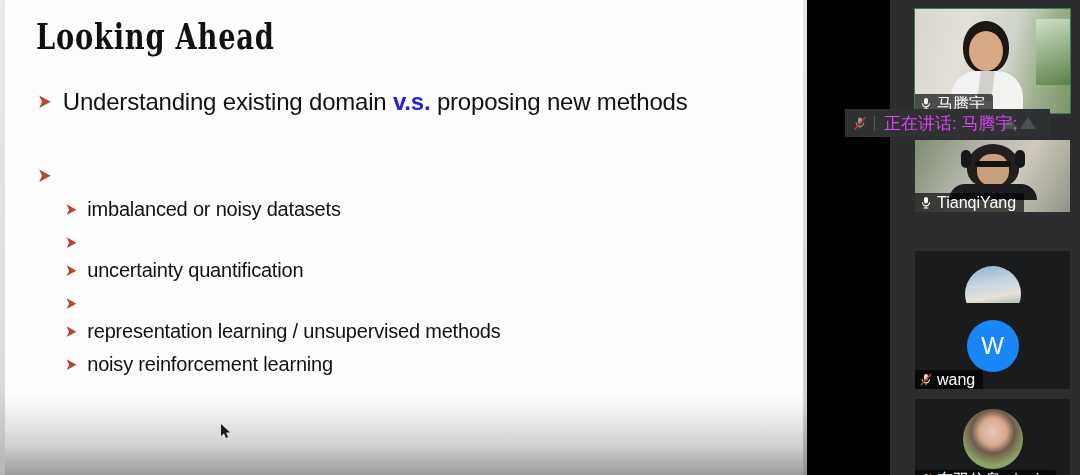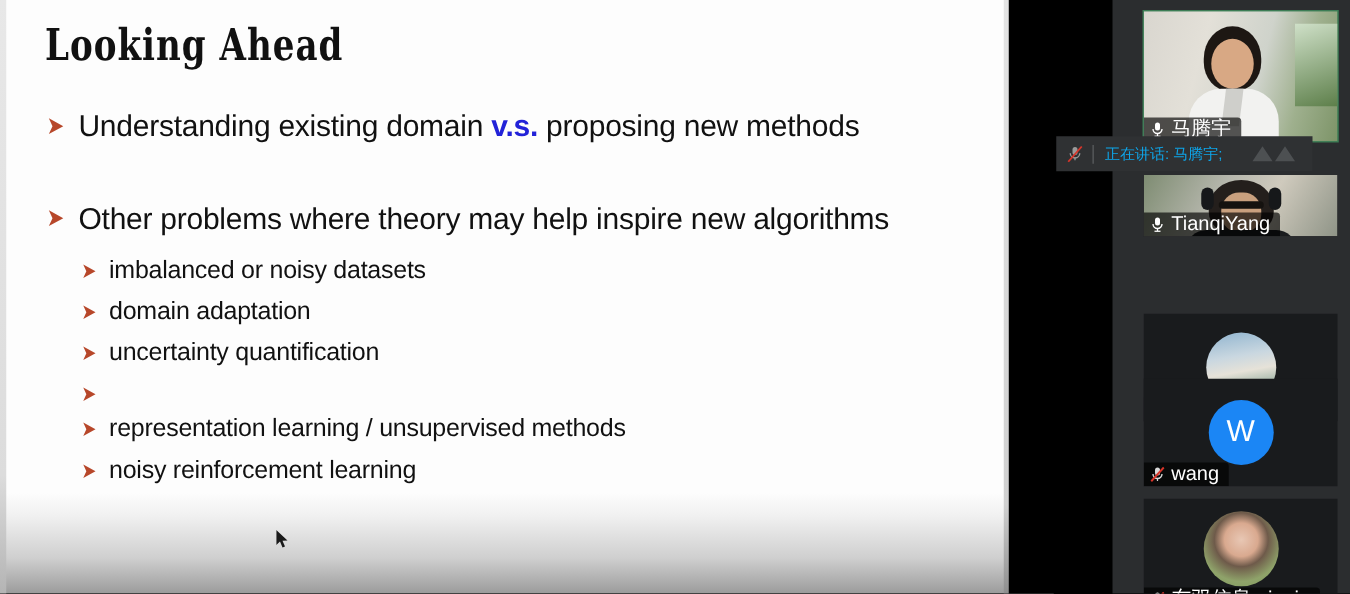--- a/index.html
+++ b/index.html
@@ -60,21 +60,21 @@
 
   
   .vid-ma{background:linear-gradient(105deg,#d9d6cf 0%,#e3e0d8 30%,#cfd3cb 58%,#9fb08e 78%,#7d9468 100%);}
   .vid-tq{background:linear-gradient(120deg,#7e8c72 0%,#b6b7ad 38%,#cfcabd 62%,#8f9487 100%);}
   .head{position:absolute;border-radius:50% 50% 45% 45%;}
 
   
   .banner{position:absolute;left:-45px;top:109px;width:205px;height:28px;
           background:#2f3133;display:flex;align-items:center;padding-left:8px;box-sizing:border-box;}
   .banner .sep{width:1px;height:15px;background:#5c5f61;margin:0 9px 0 7px;}
-  .banner .btxt{color:#0ea5e9;font-size:12px;white-space:nowrap;}
+  .banner .btxt{color:#d946ef;font-size:17px;white-space:nowrap;}
   .banner .chev{position:absolute;right:8px;top:6px;opacity:.28;}
 </style>
 </head>
 <body>
 
 <div class="screen">
 
   <div class="slide">
     <div class="slide-left-strip"></div>
     <div class="slide-right-edge"></div>
@@ -85,31 +85,29 @@
 
       <div class="b1">
         <span class="arrow">➤</span>
         <span class="txt">
           <span>Understanding existing domain </span><span class="vs">v.s.</span><span> proposing new methods</span>
         </span>
       </div>
 
       <div class="b1">
         <span class="arrow">➤</span>
-        <span class="txt">Other problems where theory may help inspire new algorithms</span>
       </div>
 
       <div class="sub">
         <div class="b2">
           <span class="arrow">➤</span>
           <span class="txt">imbalanced or noisy datasets</span>
         </div>
         <div class="b2">
           <span class="arrow">➤</span>
-          <span class="txt">domain adaptation</span>
         </div>
         <div class="b2">
           <span class="arrow">➤</span>
           <span class="txt">uncertainty quantification</span>
         </div>
         <div class="b2">
           <span class="arrow">➤</span>
         </div>
         <div class="b2">
           <span class="arrow">➤</span>
@@ -158,21 +156,21 @@
         <line x1="1.6" y1="13.4" x2="12.4" y2="1.2" stroke="#d8352a" stroke-width="1.5"></line>
       </svg>
       <span class="sep"></span>
       <span class="btxt">正在讲话: 马腾宇;</span>
       <svg class="chev" style="width:44px;height:16px;" viewBox="0 0 44 16">
         <path d="M4 14 L12 2 L20 14 Z" fill="#9aa0a4"></path>
         <path d="M22 14 L30 2 L38 14 Z" fill="#9aa0a4"></path>
       </svg>
     </div>
 
-    <div class="tile" style="top:140px;height:49px;">
+    <div class="tile" style="top:140px;height:72px;">
       <div class="tile-video vid-tq">
         <div style="position:absolute;left:52px;top:4px;width:52px;height:44px;border-radius:50% 50% 42% 42%;background:#241f1c;"></div>
         <div style="position:absolute;left:62px;top:14px;width:32px;height:32px;border-radius:45%;background:#c9a07e;"></div>
         <div style="position:absolute;left:60px;top:21px;width:36px;height:6px;background:#15120f;border-radius:3px;"></div>
         <div style="position:absolute;left:46px;top:10px;width:10px;height:18px;border-radius:5px;background:#16181a;"></div>
         <div style="position:absolute;left:100px;top:10px;width:10px;height:18px;border-radius:5px;background:#16181a;"></div>
         <div style="position:absolute;left:34px;top:44px;width:88px;height:16px;background:#1a1c1e;border-radius:18px 18px 0 0;"></div>
       </div>
       <div class="badge">
         <svg class="mic" viewBox="0 0 12 13">

